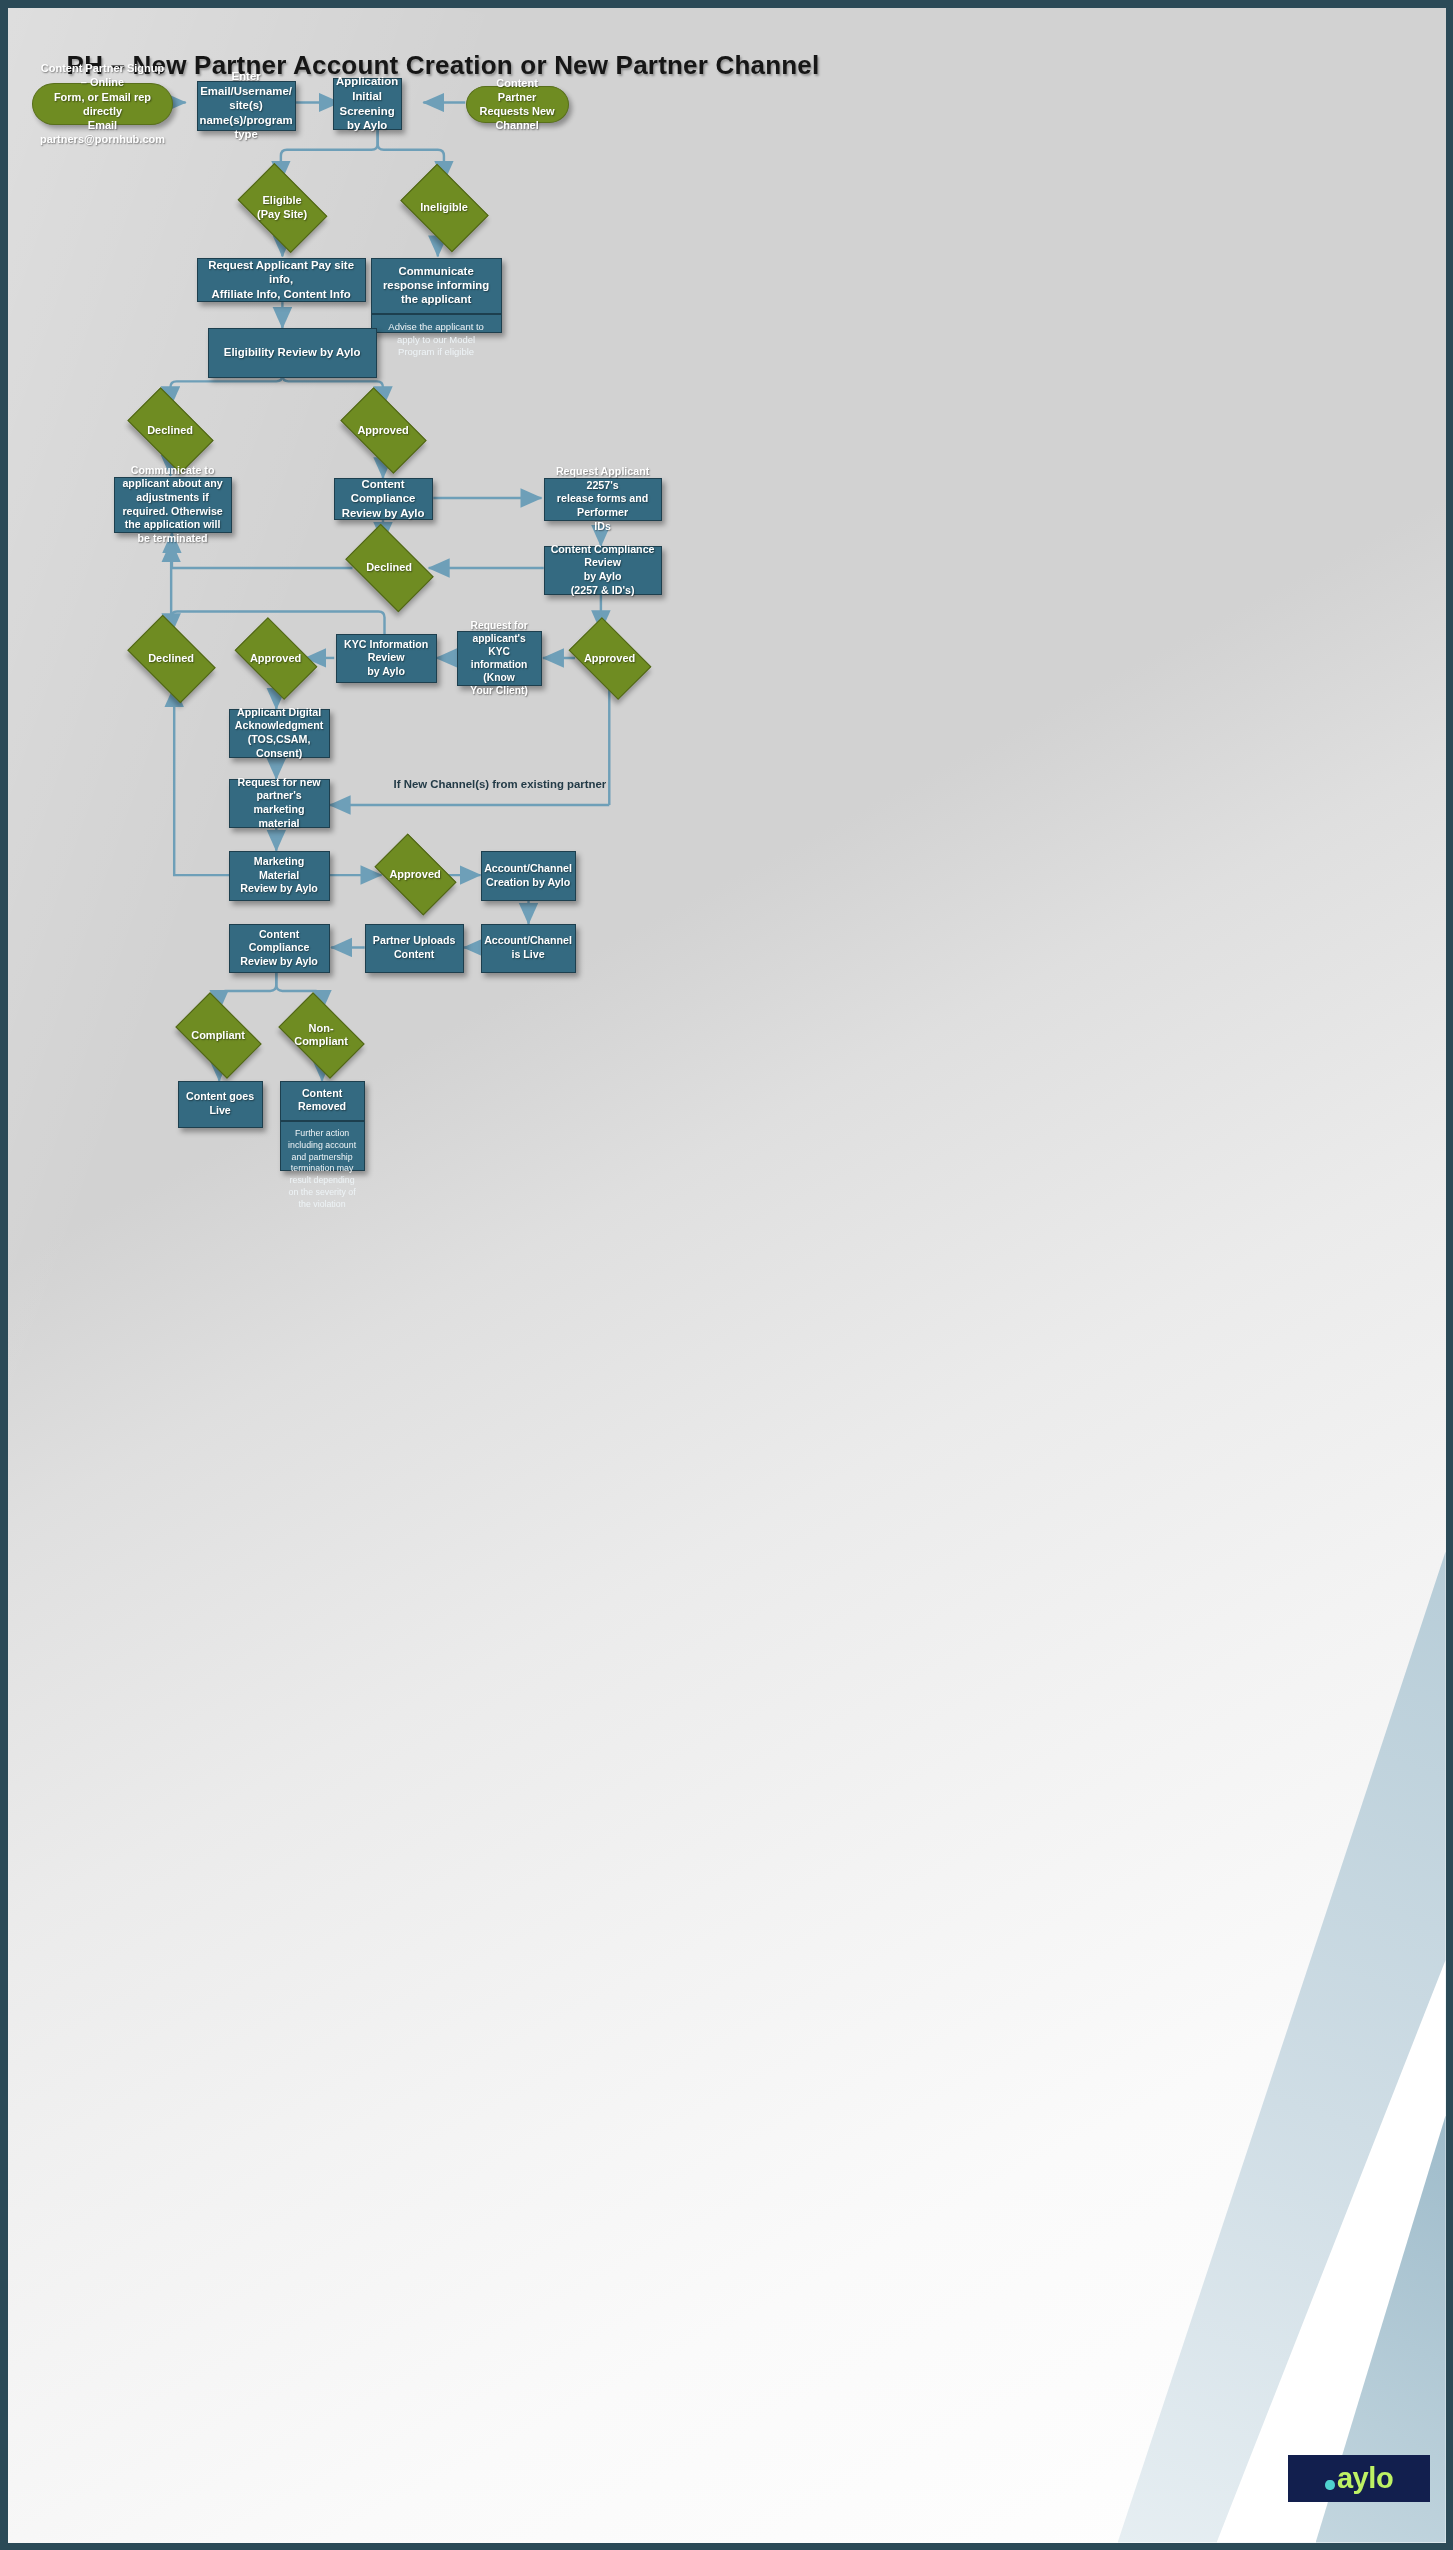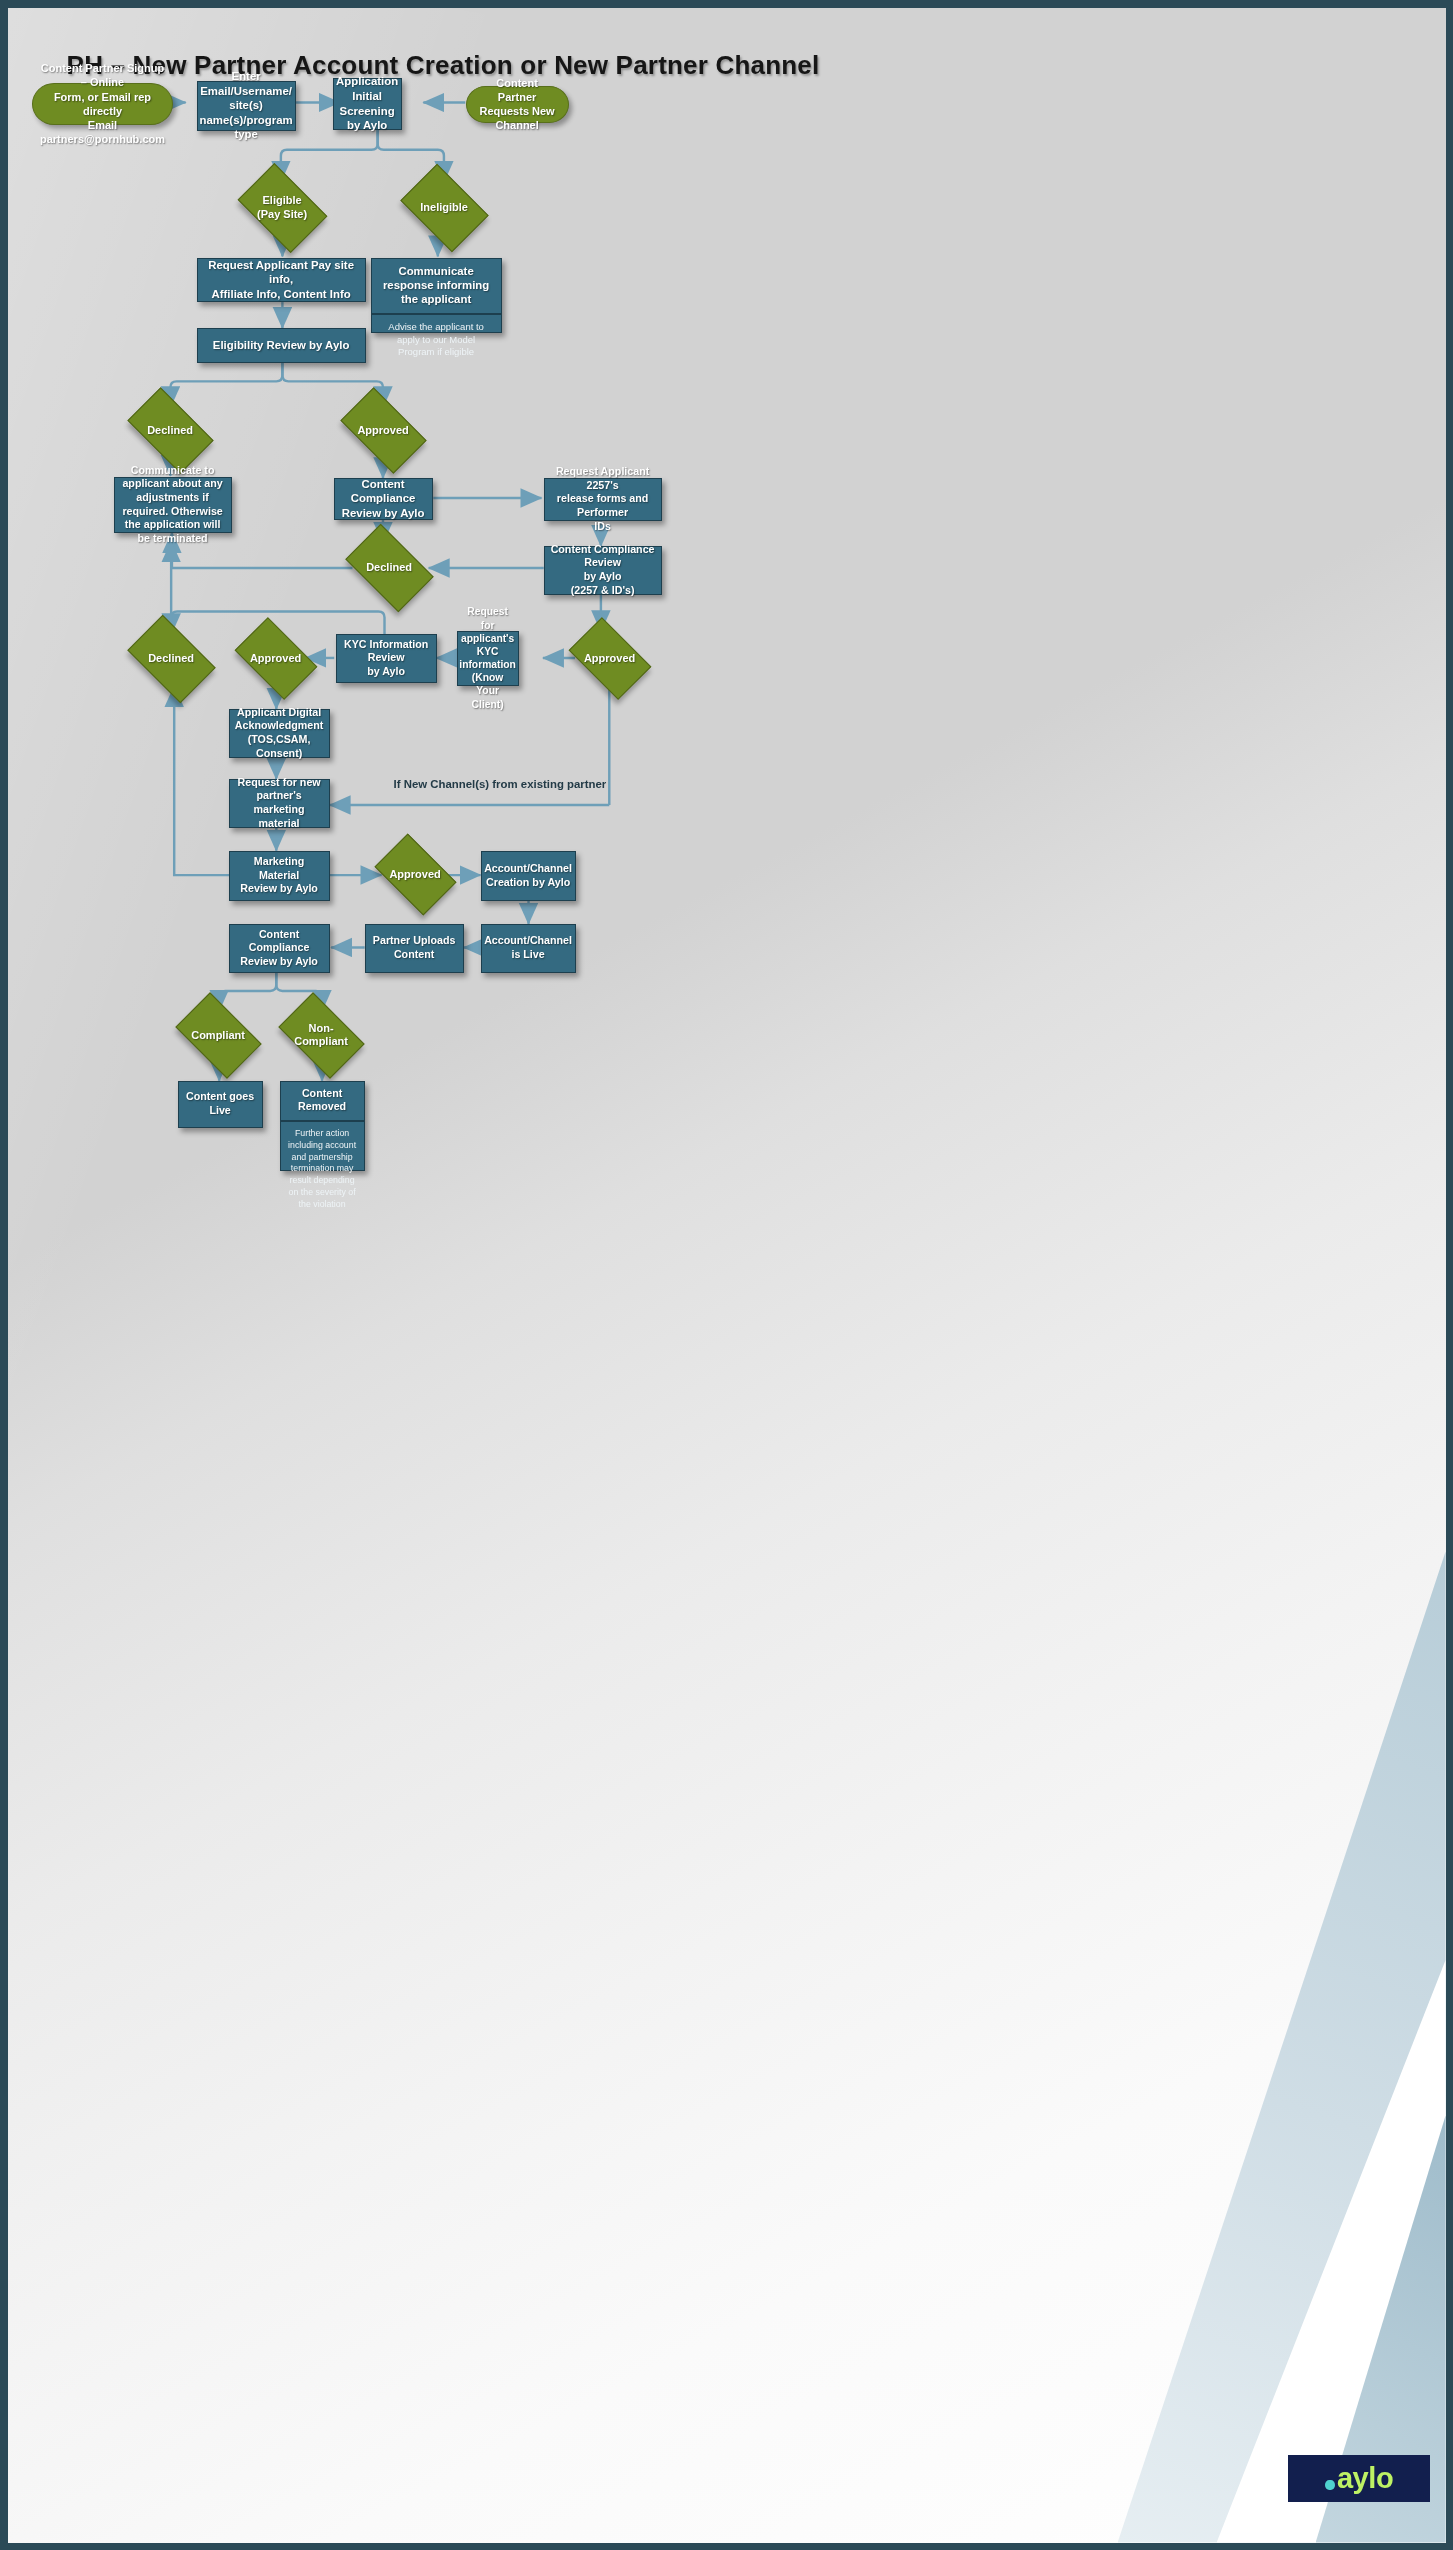--- a/index.html
+++ b/index.html
@@ -300,21 +300,21 @@
       <div>Request Applicant Pay site info,</div>
       <div>Affiliate Info, Content Info</div>
     </div>
   </div>
 
   <div class="stack" style="left:363px; top:250px; width:131px; height:75px;">
     <div class="head">Communicate response informing the applicant</div>
     <div class="note">Advise the applicant to apply to our Model Program if eligible</div>
   </div>
 
-  <div class="node proc" style="left:189px; top:320px; width:169px; height:35px;">
+  <div class="node proc" style="left:200px; top:320px; width:169px; height:50px;">
     <div>Eligibility Review by Aylo</div>
   </div>
 
   <div class="dia" style="left:125px; top:399px; width:75px; height:47px;">
     <div class="shape"></div>
     <div class="txt">Declined</div>
   </div>
 
   <div class="dia" style="left:338px; top:399px; width:75px; height:47px;">
     <div class="shape"></div>
@@ -363,21 +363,21 @@
     <div class="txt">Approved</div>
   </div>
 
   <div class="node proc" style="left:328px; top:626px; width:101px; height:49px; font-size:10.7px;">
     <div>
       <div>KYC Information Review</div>
       <div>by Aylo</div>
     </div>
   </div>
 
-  <div class="node proc" style="left:449px; top:623px; width:62px; height:55px; font-size:10.3px;">
+  <div class="node proc" style="left:449px; top:623px; width:85px; height:55px; font-size:10.3px;">
     <div>
       <div>Request for</div>
       <div>applicant's KYC</div>
       <div>information (Know</div>
       <div>Your Client)</div>
     </div>
   </div>
 
   <div class="dia" style="left:567px; top:627px; width:70px; height:47px;">
     <div class="shape"></div>

